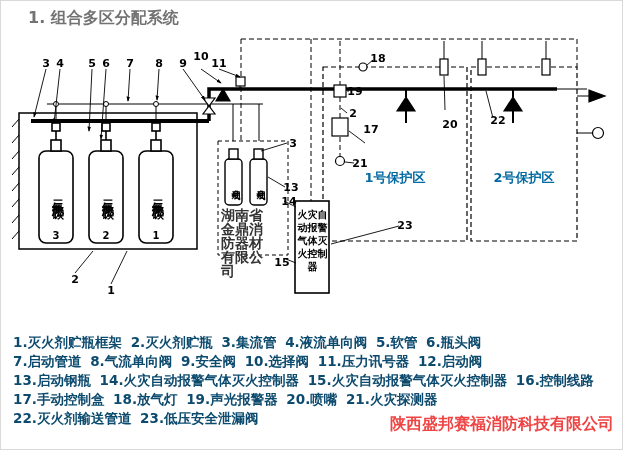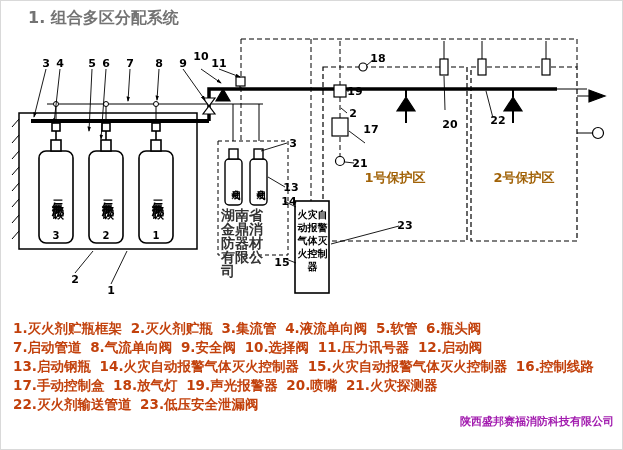--- a/index.html
+++ b/index.html
@@ -9,24 +9,24 @@
   svg.diagram{position:absolute;left:0;top:0}
   .co{position:absolute;transform:translate(-50%,-50%);font-size:11px;font-weight:bold;color:#000;line-height:1;white-space:nowrap}
   .vtext{position:absolute;writing-mode:vertical-rl;text-orientation:upright;font-weight:bold;color:#000;text-align:center}
   .cyl-label{font-size:12px;letter-spacing:2px;width:20px;height:76px}
   .start-label{font-size:9px;width:17px;height:44px;letter-spacing:1px}
   .cyl-num{position:absolute;transform:translate(-50%,-50%);font-size:10px;font-weight:bold;color:#000}
   .controller{position:absolute;left:296px;top:207px;width:31px;font-size:10px;font-weight:bold;
               line-height:13px;word-break:break-all;text-align:center;color:#000}
   .vendor{position:absolute;left:220px;top:207px;width:50px;font-size:14px;font-weight:bold;
           line-height:14px;word-break:break-all;color:#333}
-  .zone-label{position:absolute;transform:translate(-50%,-50%);font-size:13px;font-weight:bold;white-space:nowrap;color:#a16207}
-  .legend{position:absolute;left:12px;top:318px;width:606px;color:#c2410c}
+  .zone-label{position:absolute;transform:translate(-50%,-50%);font-size:13px;font-weight:bold;white-space:nowrap;color:#0369a1}
+  .legend{position:absolute;left:12px;top:332px;width:606px;color:#0c4a6e}
   .legend div{font-size:13.5px;font-weight:bold;line-height:19px;word-spacing:4px;white-space:pre-wrap}
-  .watermark{position:absolute;right:8px;top:413px;font-size:11px;font-weight:bold;color:#a21caf;white-space:nowrap}
+  .watermark{position:absolute;right:8px;top:413px;font-size:16px;font-weight:bold;color:#ef4444;white-space:nowrap}
 </style>
 </head>
 <body>
 
 <div class="page">
 
   <div class="title">1. 组合多区分配系统</div>
 
   <svg class="diagram" width="623" height="325" viewBox="0 0 623 325">
     <defs>

